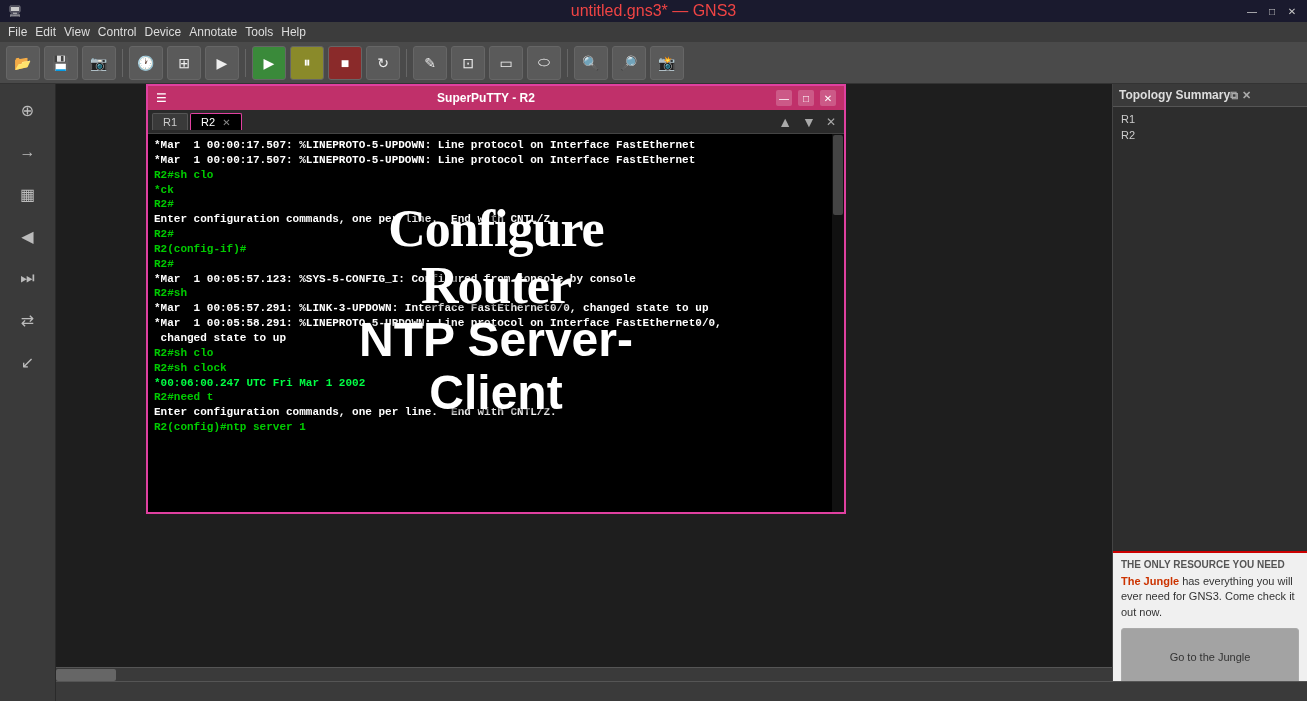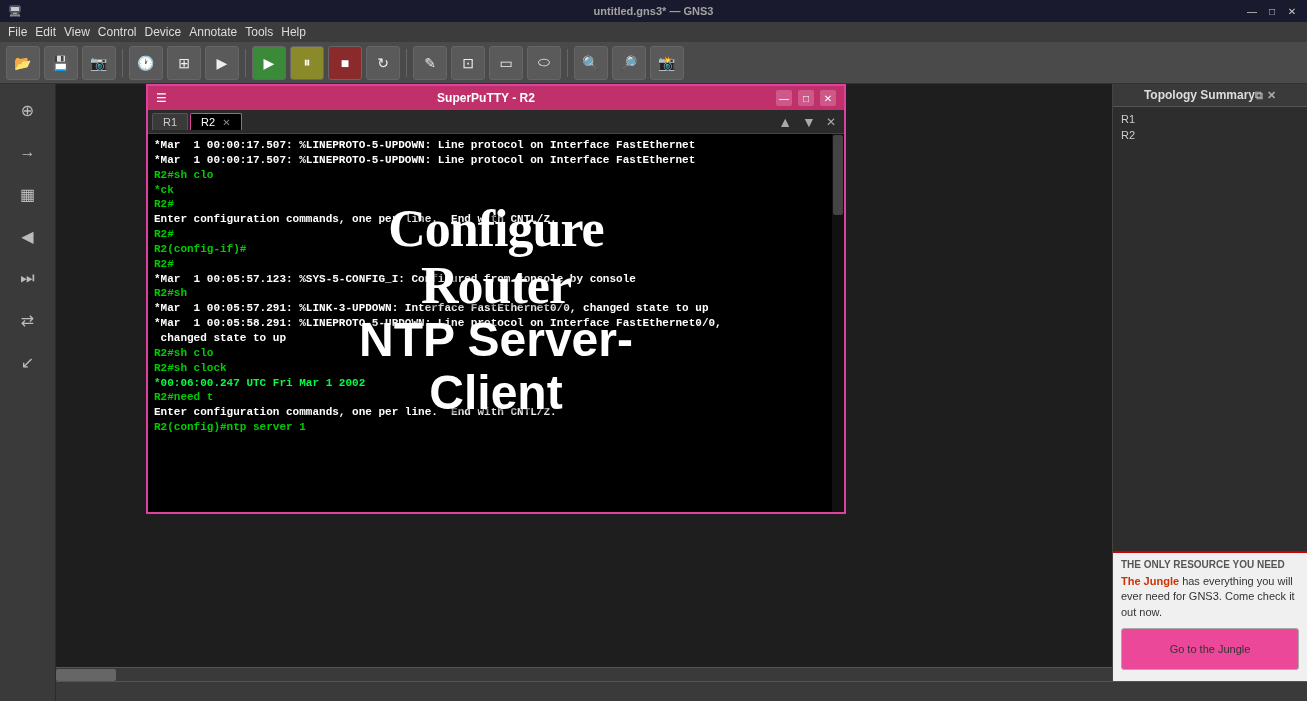--- a/index.html
+++ b/index.html
@@ -32,23 +32,22 @@
       display: flex;
       align-items: center;
       gap: 6px;
       font-size: 11px;
       color: #ccc;
     }
     #title-bar .title-text {
       position: absolute;
       left: 50%;
       transform: translateX(-50%);
-      font-size: 11px;
-      color: #a3a3a3;
-      font-weight: bold;
+      font-size: 16px;
+      color: #ef4444;
     }
     #title-bar .window-controls {
       display: flex;
       gap: 6px;
     }
     #title-bar .wc-btn {
       width: 14px;
       height: 14px;
       display: flex;
       align-items: center;
@@ -205,21 +204,21 @@
       width: 195px;
       height: 100%;
       background: #2d2d2d;
       border-left: 1px solid #444;
       display: flex;
       flex-direction: column;
     }
     #right-panel-header {
       display: flex;
       align-items: center;
-      justify-content: center;
+      justify-content: flex-start;
       padding: 4px 6px;
       background: #3a3a3a;
       border-bottom: 1px solid #555;
       font-size: 12px;
       color: #ddd;
       font-weight: bold;
     }
     #right-panel-header .panel-controls {
       display: flex;
       gap: 4px;
@@ -260,22 +259,22 @@
       text-transform: uppercase;
     }
     #ad-panel .ad-body {
       font-size: 11px;
       color: #333;
       line-height: 1.4;
       margin-bottom: 8px;
     }
     #ad-panel .go-btn {
       width: 100%;
-      padding: 14px;
-      background: #ec4899;
+      padding: 22px;
+      background: #a3a3a3;
       border: 1px solid #aaa;
       border-radius: 3px;
       text-align: center;
       cursor: pointer;
       font-size: 11px;
       color: #333;
     }
 
     
     #terminal-window {

